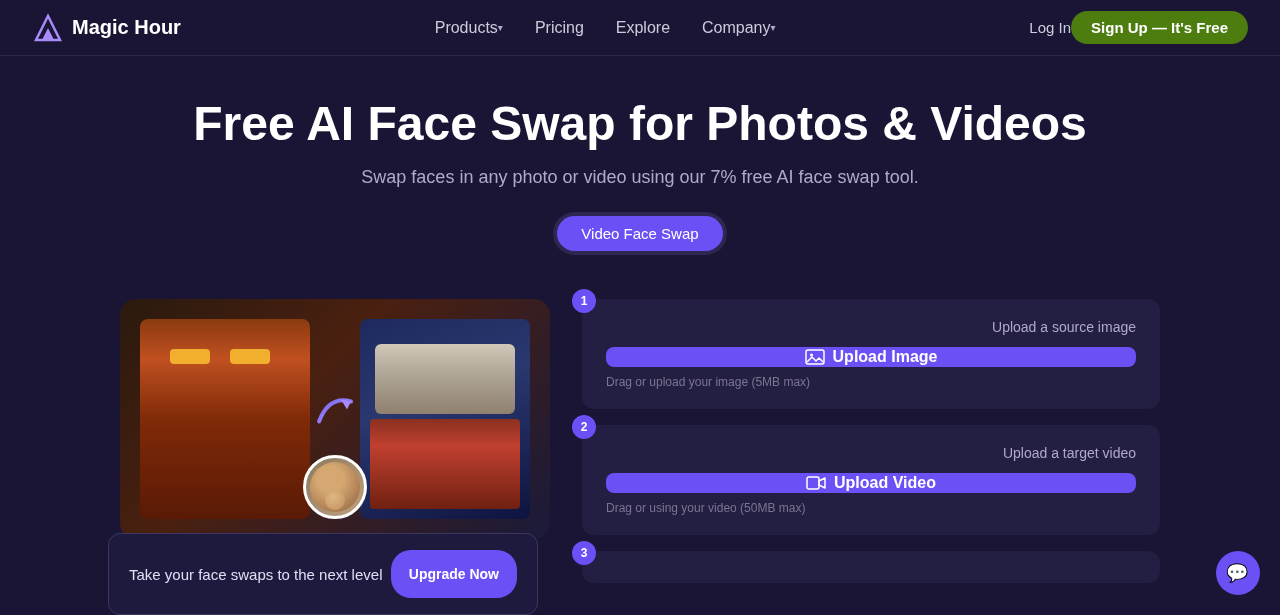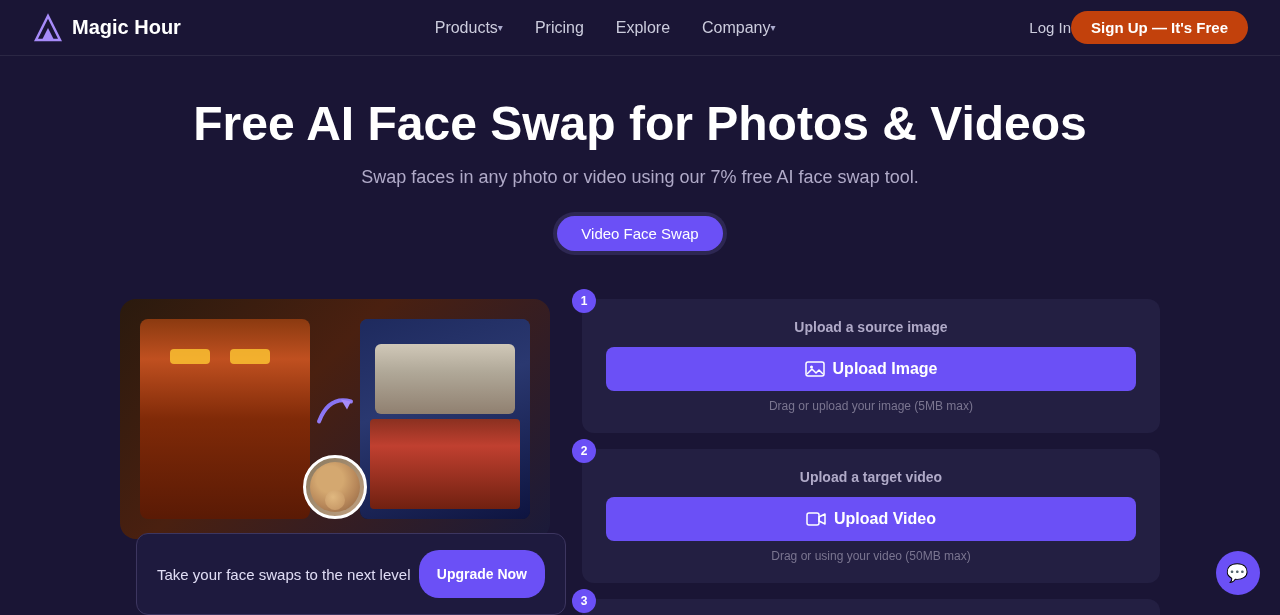--- a/index.html
+++ b/index.html
@@ -58,21 +58,21 @@
       align-items: center;
     }
     .btn-login {
       font-size: 15px;
       color: #ccccdd;
       background: none;
       border: none;
       cursor: pointer;
     }
     .btn-signup {
-      background: #c2410c;
+      background: #4d7c0f;
       color: #ffffff;
       border: none;
       border-radius: 24px;
       padding: 8px 20px;
       font-size: 15px;
       font-weight: 600;
       cursor: pointer;
       white-space: nowrap;
       text-align: right;
     }
@@ -213,58 +213,55 @@
       color: #fff;
       font-size: 12px;
       font-weight: 700;
       display: flex;
       align-items: center;
       justify-content: center;
     }
     .step-label {
       font-size: 14px;
       color: #b0aac8;
-      text-align: center;
+      text-align: right;
       margin-bottom: 12px;
-      font-weight: bold;
     }
     .upload-btn {
       display: flex;
       align-items: center;
       justify-content: center;
       gap: 8px;
       width: 100%;
-      padding: 12px;
       background: #6b50f6;
       border: none;
       border-radius: 8px;
       color: #ffffff;
       font-size: 16px;
       font-weight: 600;
       cursor: pointer;
     }
     .upload-hint {
-      text-align: center;
       font-size: 12px;
       color: #7a7590;
       margin-top: 8px;
     }
     .step-card-3 {
       background: #231f42;
       border-radius: 12px;
       padding: 16px 24px;
       position: relative;
       text-align: center;
     }
 
     
     .upgrade-banner {
       position: absolute;
       bottom: 0;
-      left: 136px;
+      left: 108px;
       width: 430px;
       background: #1e1a3e;
       border: 1px solid #3d3660;
       border-radius: 12px;
       display: flex;
       align-items: center;
       justify-content: space-between;
       padding: 16px 20px;
     }
     .upgrade-text {

